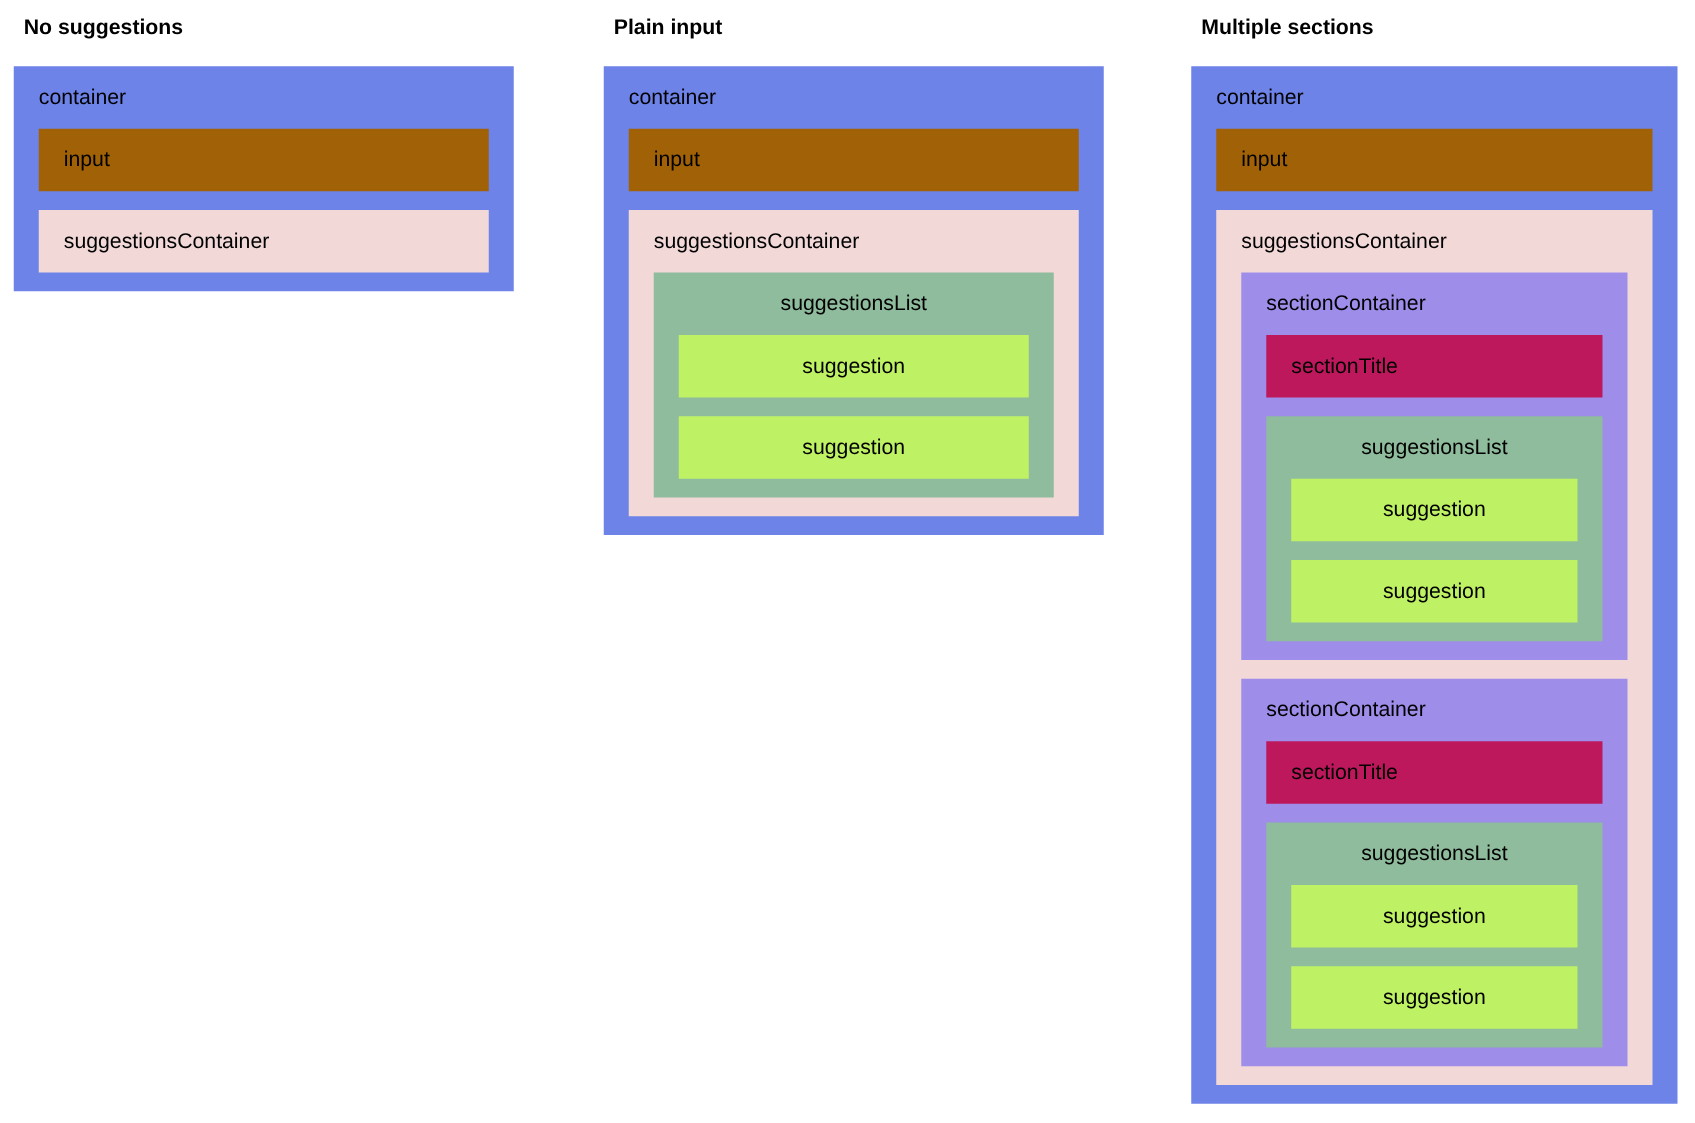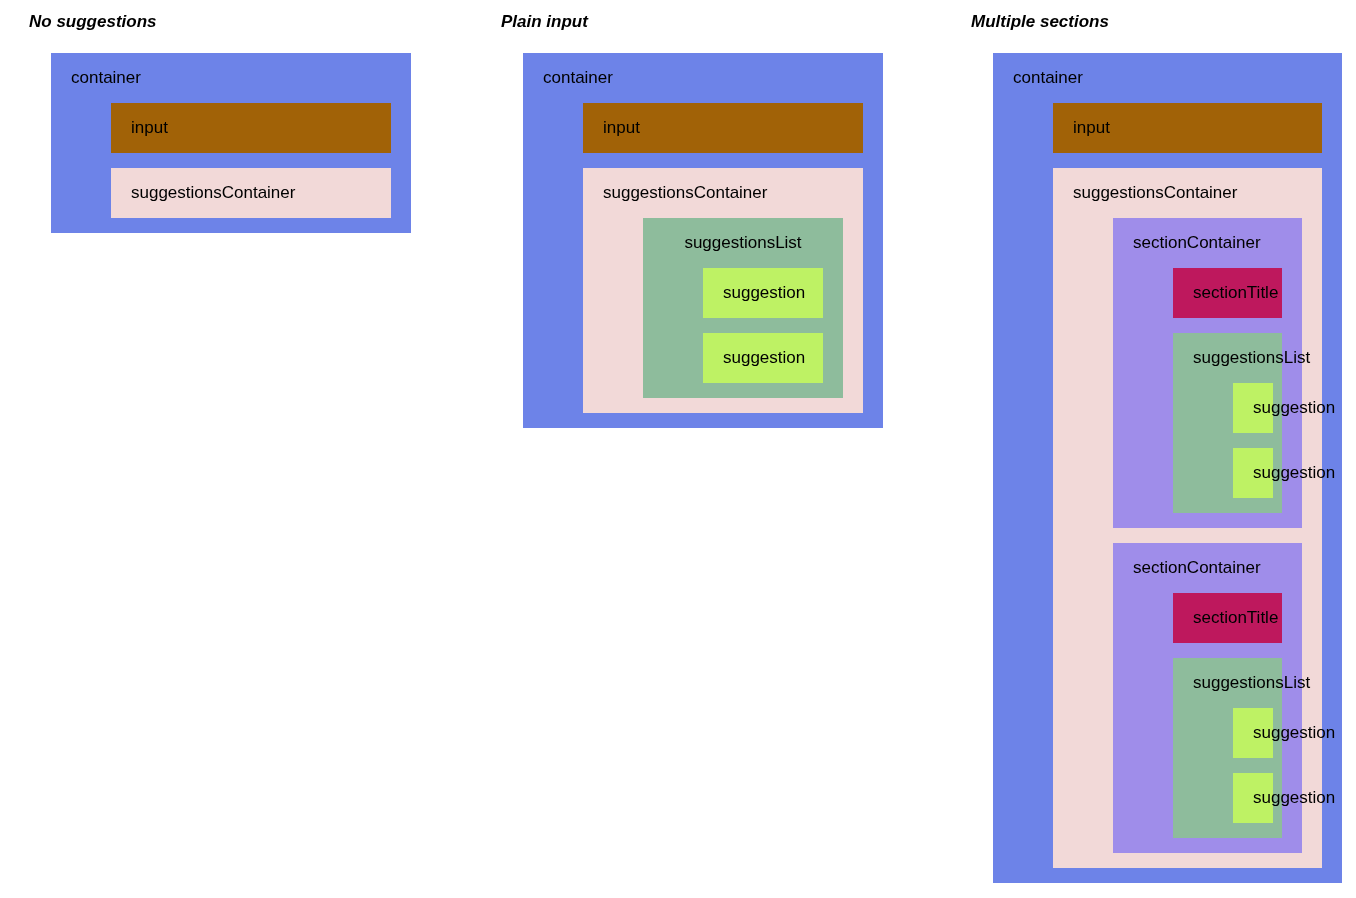--- a/index.html
+++ b/index.html
@@ -24,27 +24,25 @@
     flex: none;
     width: 400px;
   }
   .col-1 { margin-right: 72px; }
   .col-2 { margin-right: 70px; }
   .col-3 { width: 389px; }
   h3.example-heading {
     font-size: 17px;
     line-height: 20px;
     font-weight: bold;
-    margin: 0 0 21px 18px;
-    font-style: italic;
+    margin: 0 0 21px 8px;
   }
   .box {
     box-sizing: border-box;
     padding: 15px 20px;
-    margin-left: 40px;
   }
   .box > * + * {
     margin-top: 15px;
   }
   .box-label {
     font-size: 17px;
     line-height: 20px;
     white-space: nowrap;
   }
   

